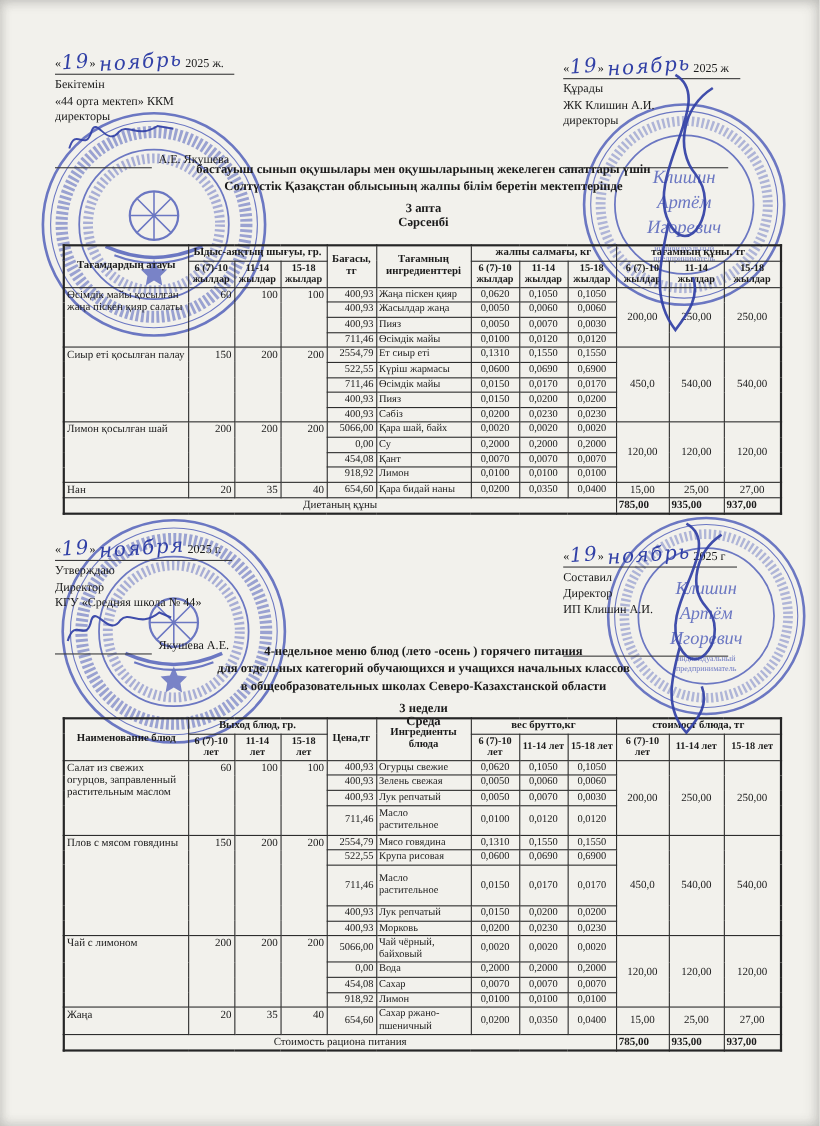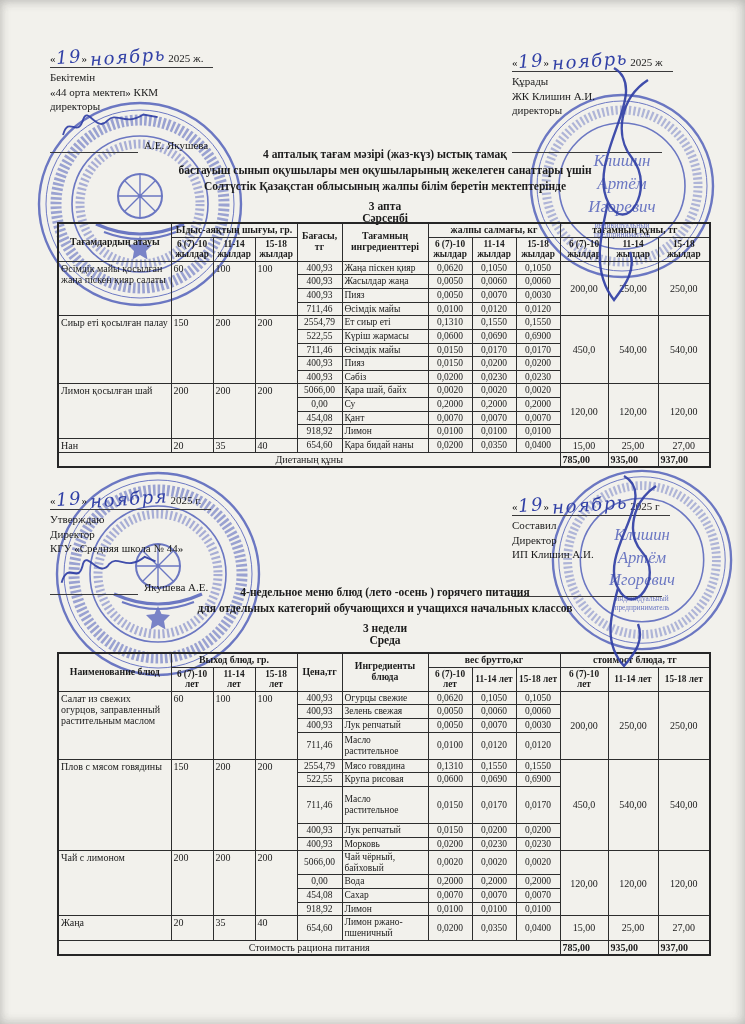--- a/index.html
+++ b/index.html
@@ -42,22 +42,22 @@
   .menu-table th, .menu-table td {
     border:1px solid #2d2d2d;
     font-size:9.5px; line-height:1.12;
     padding:1px 2px;
     overflow:hidden;
     background:transparent;
   }
   .menu-table th { font-weight:bold; text-align:center; vertical-align:middle; font-size:9.8px; }
   .menu-table th.age { font-size:9.3px; }
   .menu-table td.dish  { text-align:left; vertical-align:top; font-size:10px; }
-  .menu-table td.num   { text-align:left; vertical-align:top; font-size:10px; }
-  .menu-table td.price { text-align:center; }
+  .menu-table td.num   { text-align:right; vertical-align:top; font-size:10px; }
+  .menu-table td.price { text-align:right; }
   .menu-table td.ing   { text-align:left; }
   .menu-table td.wt    { text-align:center; }
   .menu-table td.cost  { text-align:center; vertical-align:middle; font-size:10px; }
   .menu-table td.foot-label { text-align:center; font-size:10px; }
   .menu-table td.total { text-align:left; font-weight:bold; font-size:10px; }
 
   
   .stamp { position:absolute; z-index:1; opacity:.8; }
   .scribble { position:absolute; z-index:4; opacity:.92; }
   .stamp text { font-family:"Liberation Serif", serif; }
@@ -129,21 +129,20 @@
     <div class="sig-row">
         <span class="sig-line" style="width:150px;"></span>
       </div>
   </div>
 
   <svg class="scribble" style="left:556px; top:62px;" width="130" height="248" viewBox="0 0 130 248">
     <path d="M58 6 C96 28 30 96 52 140 C70 176 100 126 76 96 C58 74 64 36 92 18 M52 140 C44 176 36 210 58 238 C70 222 80 208 74 190" stroke="#3140a6" stroke-width="2.4" fill="none"></path>
   </svg>
 
   <div class="doc-title" style="left:85px; top:146px; width:600px;">
-    <div class="t-line">4 апталық тағам мәзірі (жаз-күз) ыстық тамақ</div>
     <div class="t-line">бастауыш сынып оқушылары мен оқушыларының жекелеген санаттары үшін</div>
     <div class="t-line">Солтүстік Қазақстан облысының жалпы білім беретін мектептерінде</div>
     <div class="t-week">3 апта</div>
     <div class="t-day">Сәрсенбі</div>
   </div>
 
   <div class="menu-table-wrap" style="left:57px; top:222px;">
       <table class="menu-table">
         <colgroup>
           <col style="width: 113px;">
@@ -381,20 +380,21 @@
       </div>
   </div>
 
   <svg class="scribble" style="left:572px; top:472px;" width="120" height="200" viewBox="0 0 120 200">
     <path d="M52 4 C88 24 26 80 46 116 C62 148 92 104 70 80 C54 62 60 30 84 14 M46 116 C38 146 32 172 52 194 C64 180 72 168 66 152" stroke="#3140a6" stroke-width="2.4" fill="none"></path>
   </svg>
 
   <div class="doc-title" style="left:85px; top:584px; width:600px;">
     <div class="t-line">4-недельное меню блюд (лето -осень ) горячего питания</div>
     <div class="t-line">для отдельных категорий обучающихся и учащихся начальных классов</div>
+    <div class="t-line">в общеобразовательных школах Северо-Казахстанской области</div>
     <div class="t-week">3 недели</div>
     <div class="t-day">Среда</div>
   </div>
 
   <div class="menu-table-wrap" style="left:57px; top:652px;">
       <table class="menu-table">
         <colgroup>
           <col style="width: 113px;">
           <col style="width: 42px;">
           <col style="width: 42px;">
@@ -541,21 +541,21 @@
             <td class="wt">0,0100</td>
             <td class="wt">0,0100</td>
             <td class="wt">0,0100</td>
           </tr>
           <tr>
             <td class="dish" rowspan="1">Жаңа</td>
             <td class="num" rowspan="1">20</td>
             <td class="num" rowspan="1">35</td>
             <td class="num" rowspan="1">40</td>
             <td class="price">654,60</td>
-            <td class="ing">Лимон ржано-пшеничный</td>
+            <td class="ing">Сахар ржано-пшеничный</td>
             <td class="wt">0,0200</td>
             <td class="wt">0,0350</td>
             <td class="wt">0,0400</td>
             <td class="cost" rowspan="1">15,00</td>
             <td class="cost" rowspan="1">25,00</td>
             <td class="cost" rowspan="1">27,00</td>
           </tr>
         </tbody>
         <tfoot>
           <tr>

